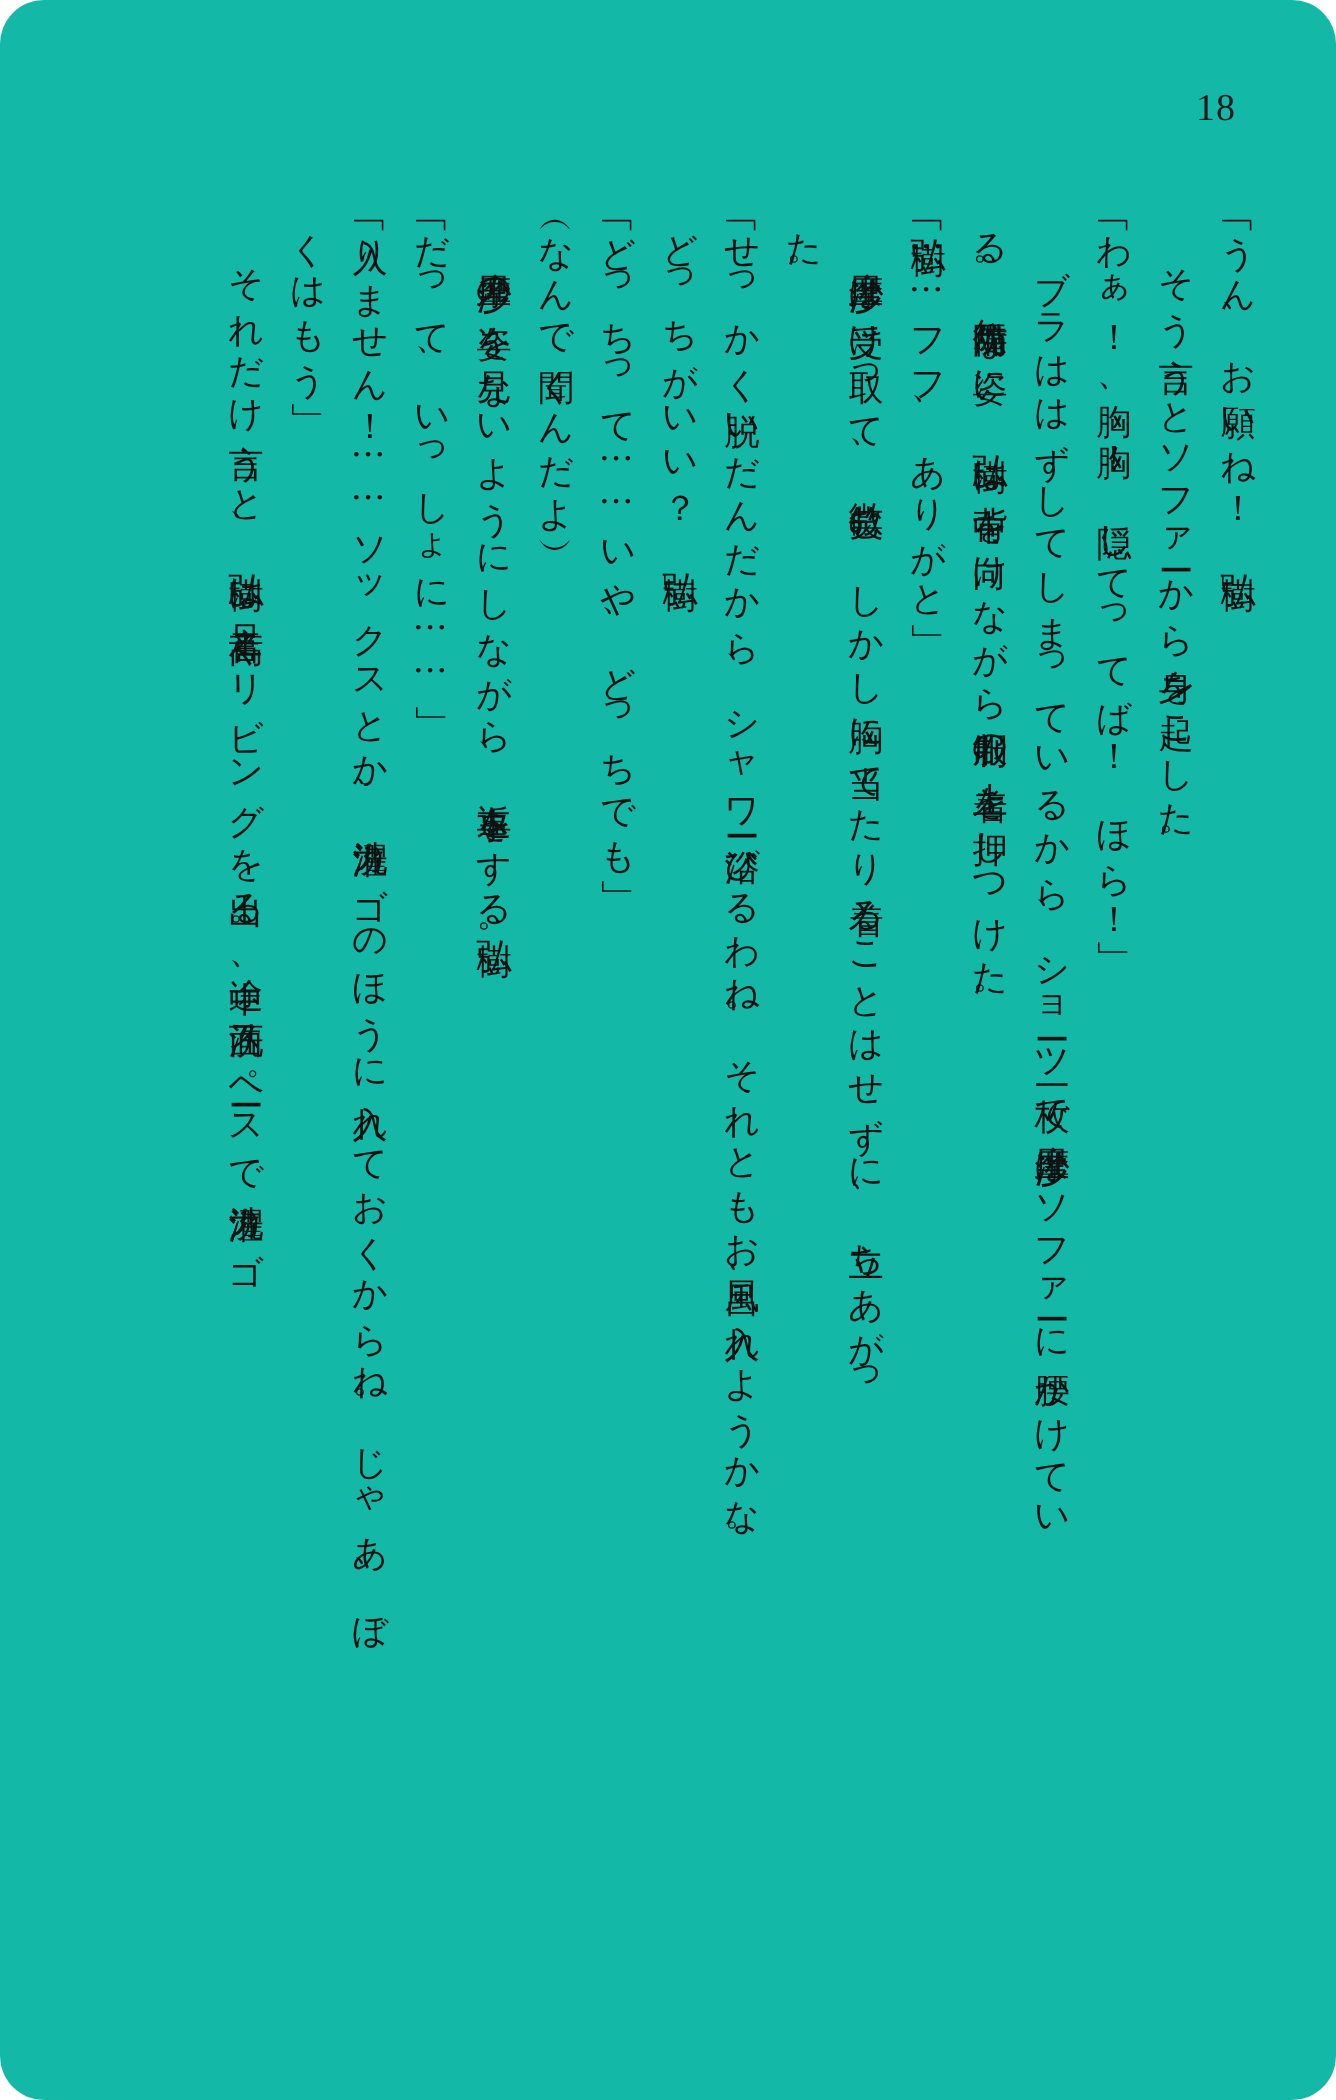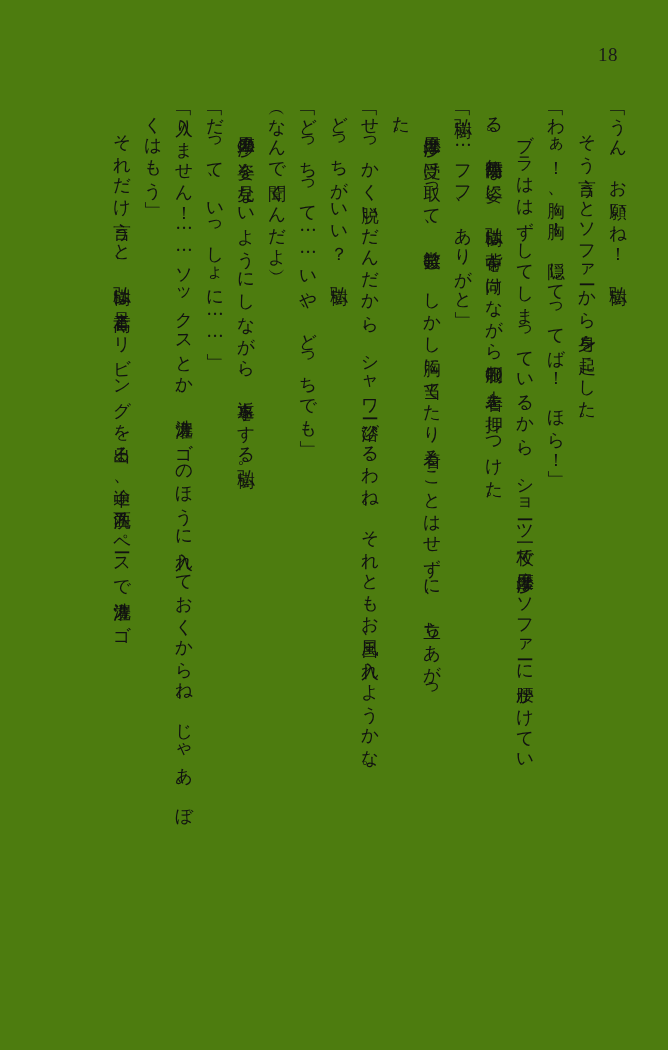--- a/index.html
+++ b/index.html
@@ -11,21 +11,22 @@
     width: 668px;
     height: 1050px;
     position: relative;
     overflow: hidden;
     font-family: "Liberation Serif", "DejaVu Serif", serif;
     color: #111111;
   }
   .page {
     position: absolute;
     inset: 0;
-    background: #4d7c0f;
+    background: #14b8a6;
+    border-radius: 22px;
   }
   .page-number {
     position: absolute;
     top: 44px;
     right: 50px;
     font-size: 19px;
     font-family: "Liberation Serif", "DejaVu Serif", serif;
     letter-spacing: 0.5px;
     color: #1a1a1a;
   }

